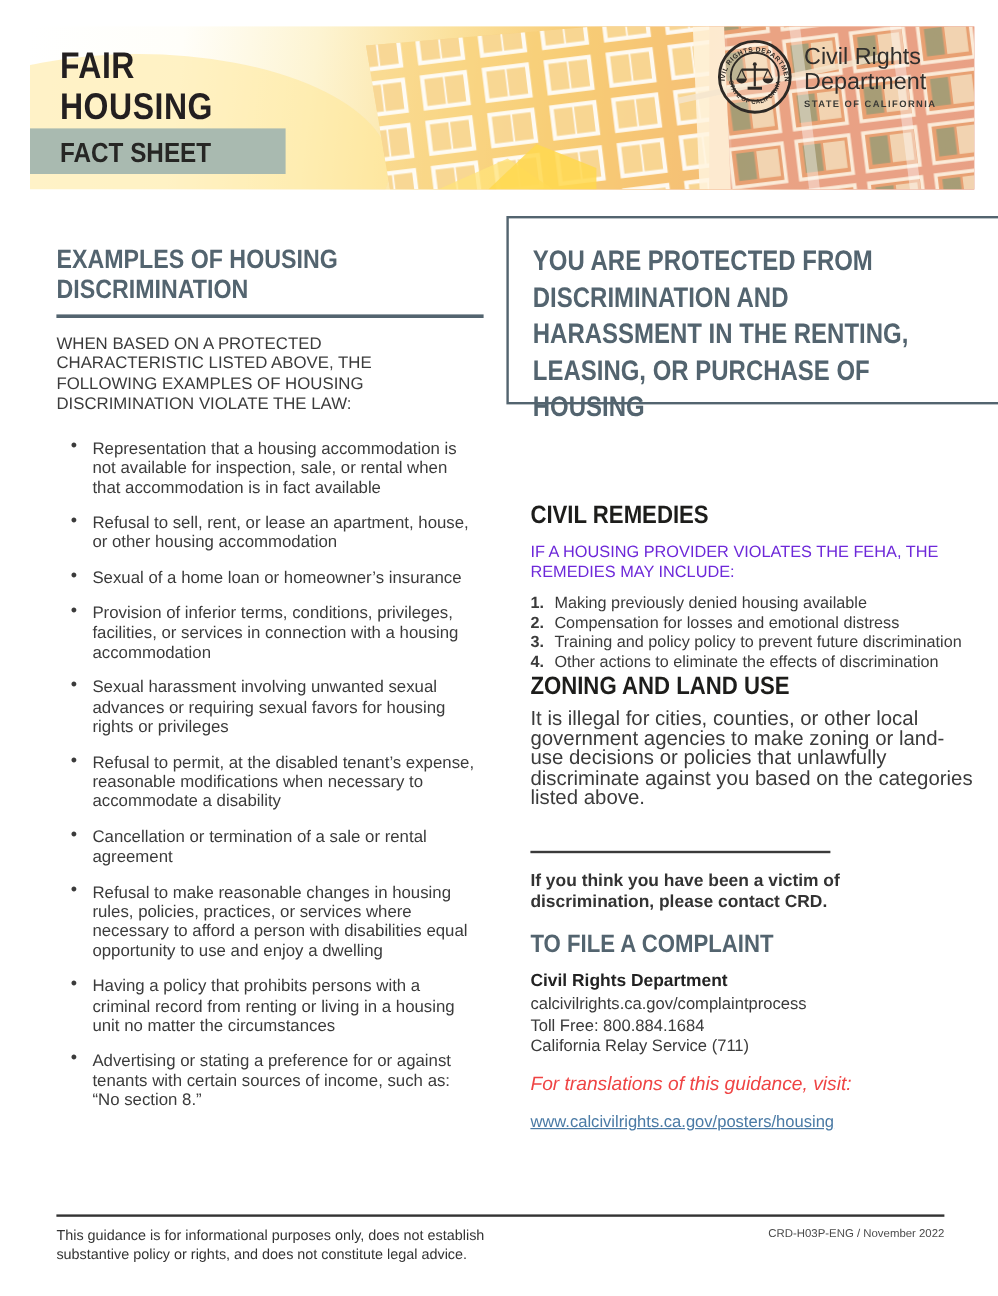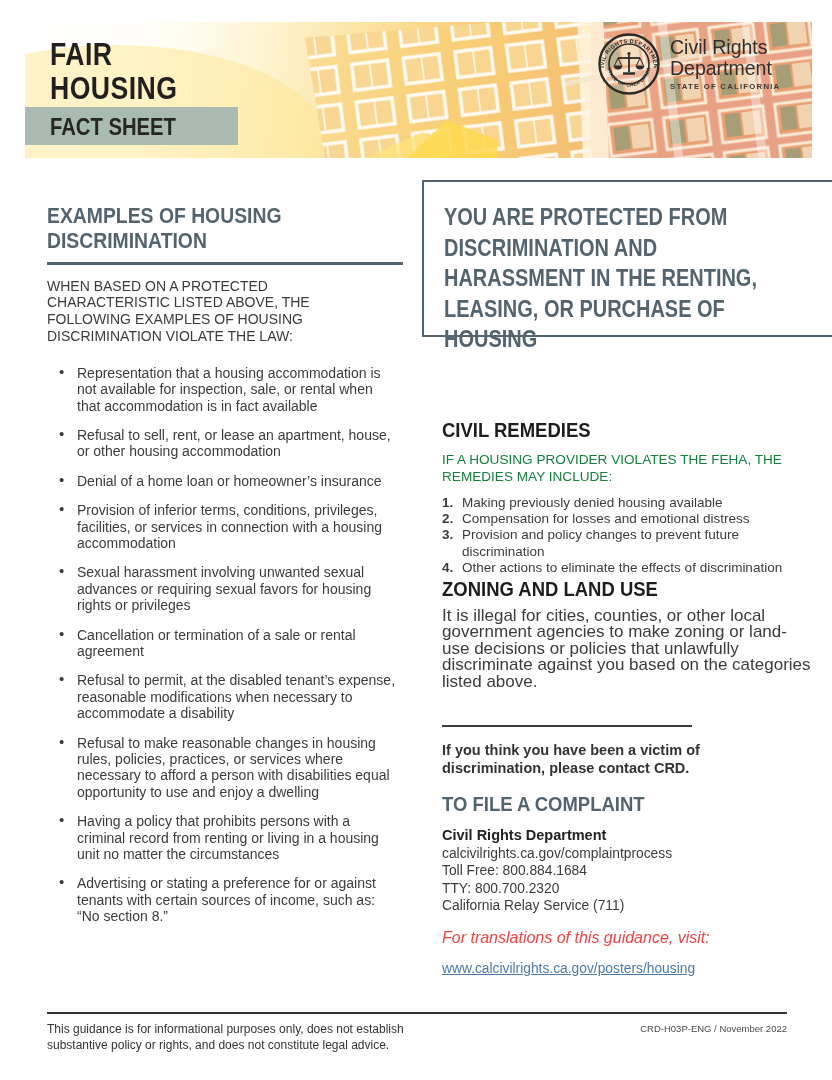--- a/index.html
+++ b/index.html
@@ -61,21 +61,21 @@
   .banner-box {
     position:absolute; left:422px; top:180px; width:428px; height:157px;
     border:2.5px solid #53646F; background:#ffffff;
   }
   .banner-text {
     margin:20px 0 0 20px; width:400px;
     transform:scaleX(.85); transform-origin:0 0;
     font-weight:700; font-size:23.5px; line-height:30.5px; color:#53646F;
   }
   .right-col { position:absolute; left:442px; top:370px; width:370px;margin-top:48px; }
-  .r-intro { margin:10px 0 9px 0; font-size:13.6px; line-height:16.8px; color:#15803d; }
+  .r-intro { margin:10px 0 9px 0; font-size:13.6px; line-height:16.8px; color:#6d28d9; }
   ol.remedies { margin:0; padding:0; list-style:none; counter-reset:n; }
   ol.remedies li {
     counter-increment:n; position:relative; padding-left:20px;
     font-size:13.5px; line-height:16.4px; color:#3b3b3b;
   }
   ol.remedies li::before { content:counter(n) "."; position:absolute; left:0; font-weight:700; }
   .zoning-head { margin-top:31px; }
   .zoning-body { margin-top:7px; width:370px; font-size:17px; line-height:16.5px; color:#3b3b3b; }
   .divider { width:250px; height:2px; background:#3a3a3a; margin-top:35px; }
   .callout { margin-top:14px; width:322px; font-size:14.5px; line-height:18px; font-weight:700; color:#333333; }
@@ -172,29 +172,29 @@
   <section class="left-col">
     <h2 class="left-head cond slate">EXAMPLES OF HOUSING DISCRIMINATION</h2>
     <div class="left-rule"></div>
     <p class="left-intro">WHEN BASED ON A PROTECTED CHARACTERISTIC LISTED ABOVE, THE FOLLOWING EXAMPLES OF HOUSING DISCRIMINATION VIOLATE THE LAW:</p>
     <ul class="bullets">
 
         <li><span>Representation that a housing accommodation is not available for inspection, sale, or rental when that accommodation is in fact available</span></li>
 
         <li><span>Refusal to sell, rent, or lease an apartment, house, or other housing accommodation</span></li>
 
-        <li><span>Denial of a home loan or homeowner’s insurance</span></li>
+        <li><span>Sexual of a home loan or homeowner’s insurance</span></li>
 
         <li><span>Provision of inferior terms, conditions, privileges, facilities, or services in connection with a housing accommodation</span></li>
 
         <li><span>Sexual harassment involving unwanted sexual advances or requiring sexual favors for housing rights or privileges</span></li>
 
+        <li><span>Refusal to permit, at the disabled tenant’s expense, reasonable modifications when necessary to accommodate a disability</span></li>
+
         <li><span>Cancellation or termination of a sale or rental agreement</span></li>
-
-        <li><span>Refusal to permit, at the disabled tenant’s expense, reasonable modifications when necessary to accommodate a disability</span></li>
 
         <li><span>Refusal to make reasonable changes in housing rules, policies, practices, or services where necessary to afford a person with disabilities equal opportunity to use and enjoy a dwelling</span></li>
 
         <li><span>Having a policy that prohibits persons with a criminal record from renting or living in a housing unit no matter the circumstances</span></li>
 
         <li><span>Advertising or stating a preference for or against tenants with certain sources of income, such as: “No section 8.”</span></li>
       </ul>
   </section>
 
   <aside class="banner-box">
@@ -203,40 +203,39 @@
 
   <section class="right-col">
     <h3 class="sec cond">CIVIL REMEDIES</h3>
     <p class="r-intro">IF A HOUSING PROVIDER VIOLATES THE FEHA, THE REMEDIES MAY INCLUDE:</p>
     <ol class="remedies">
 
         <li><span>Making previously denied housing available</span></li>
 
         <li><span>Compensation for losses and emotional distress</span></li>
 
-        <li><span>Provision and policy changes to prevent future discrimination</span></li>
+        <li><span>Training and policy policy to prevent future discrimination</span></li>
 
         <li><span>Other actions to eliminate the effects of discrimination</span></li>
       </ol>
 
     <h3 class="sec cond zoning-head">ZONING AND LAND USE</h3>
     <p class="zoning-body">It is illegal for cities, counties, or other local government agencies to make zoning or land-use decisions or policies that unlawfully discriminate against you based on the categories listed above.</p>
 
     <div class="divider"></div>
     <p class="callout">If you think you have been a victim of discrimination, please contact CRD.</p>
 
     <h3 class="sec cond slate file-head">TO FILE A COMPLAINT</h3>
     <div class="contact-org">Civil Rights Department</div>
     <div class="contact-lines">
 
         <div>calcivilrights.ca.gov/complaintprocess</div>
 
         <div>Toll Free: 800.884.1684</div>
 
-        <div>TTY: 800.700.2320</div>
 
         <div>California Relay Service (711)</div>
       </div>
 
     <div class="trans-note">For translations of this guidance, visit:</div>
     <a class="site-link" href="#">www.calcivilrights.ca.gov/posters/housing</a>
   </section>
 
   <footer>
     <div class="footer-rule"></div>

